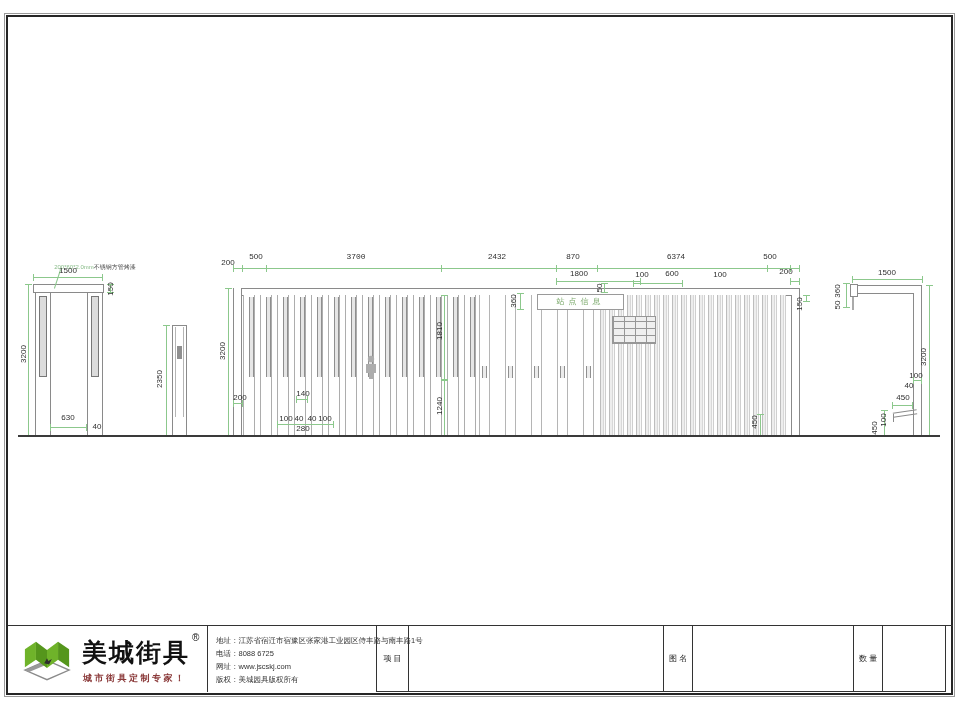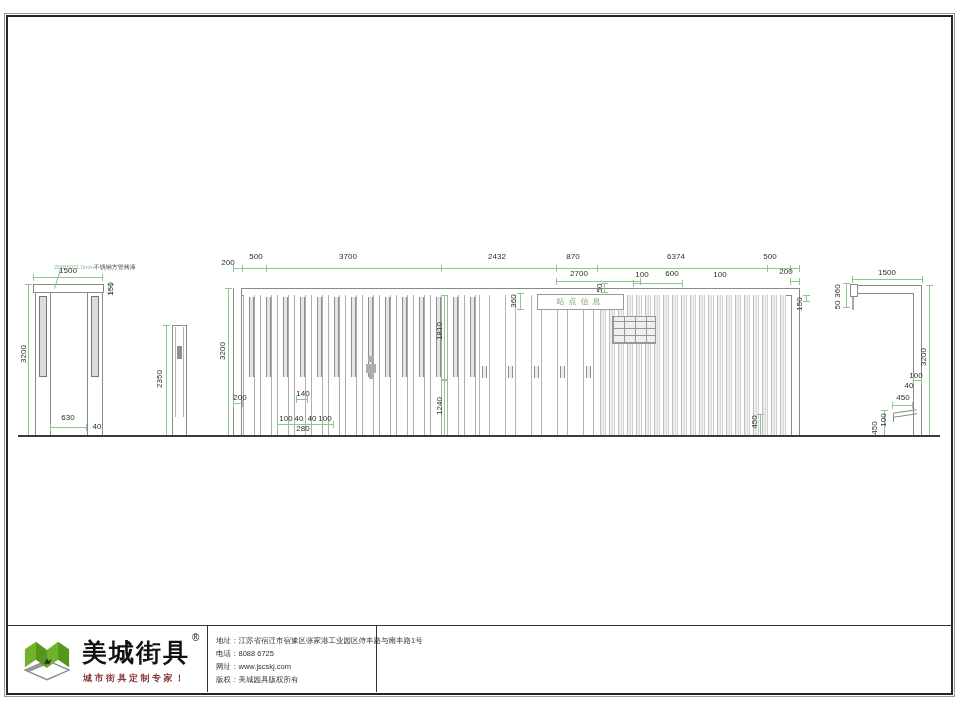--- a/index.html
+++ b/index.html
@@ -122,26 +122,26 @@
   <div class="glv" style="left:520px;top:293px;height:17px;"></div>
   <div class="glv" style="left:604px;top:283px;height:10px;"></div>
   <div class="glv" style="left:806px;top:295px;height:7px;"></div>
   <div class="glv" style="left:760px;top:414px;height:22px;"></div>
   <div class="gl" style="left:233px;top:403px;width:10px;"></div>
   <div class="gl" style="left:296px;top:399px;width:12px;"></div>
   <div class="gl" style="left:277px;top:424px;width:57px;"></div>
 
   <span class="dh" style="left:228px;top:263px;">200</span>
   <span class="dh" style="left:256px;top:257px;">500</span>
-  <span class="dh" style="left:348px;top:257px;">3700</span>
+  <span class="dh" style="left:356px;top:257px;font-family:Liberation Mono, monospace;">3700</span>
   <span class="dh" style="left:497px;top:257px;">2432</span>
   <span class="dh" style="left:573px;top:257px;">870</span>
   <span class="dh" style="left:676px;top:257px;">6374</span>
   <span class="dh" style="left:770px;top:257px;">500</span>
-  <span class="dh" style="left:579px;top:274px;">2700</span>
+  <span class="dh" style="left:579px;top:274px;">1800</span>
   <span class="dh" style="left:642px;top:275px;">100</span>
   <span class="dh" style="left:672px;top:274px;">600</span>
   <span class="dh" style="left:720px;top:275px;">100</span>
   <span class="dh" style="left:786px;top:272px;">200</span>
   <span class="dv" style="left:223px;top:351px;">3200</span>
   <span class="dv" style="left:600px;top:288px;">50</span>
   <span class="dv" style="left:514px;top:301px;">360</span>
   <span class="dv" style="left:800px;top:304px;">150</span>
   <span class="dv" style="left:440px;top:331px;">1810</span>
   <span class="dv" style="left:440px;top:406px;">1240</span>
@@ -209,16 +209,24 @@
       <col style="width:22px">
         <col style="width:71px">
         <col style="width:29px">
         <col style="width:63px">
       <col style="width:28px">
         <col style="width:70px">
         <col style="width:29px">
         <col style="width:63px">
     </colgroup>
     <tbody>
+        <tr style="height:25px">
+      <td>项 目</td>
+      <td colspan="5"></td>
+      <td>图 名</td>
+      <td colspan="3"></td>
+      <td>数 量</td>
+      <td></td>
+    </tr>
   </tbody>
     </table>
 
 </div>
 
 </body></html>

